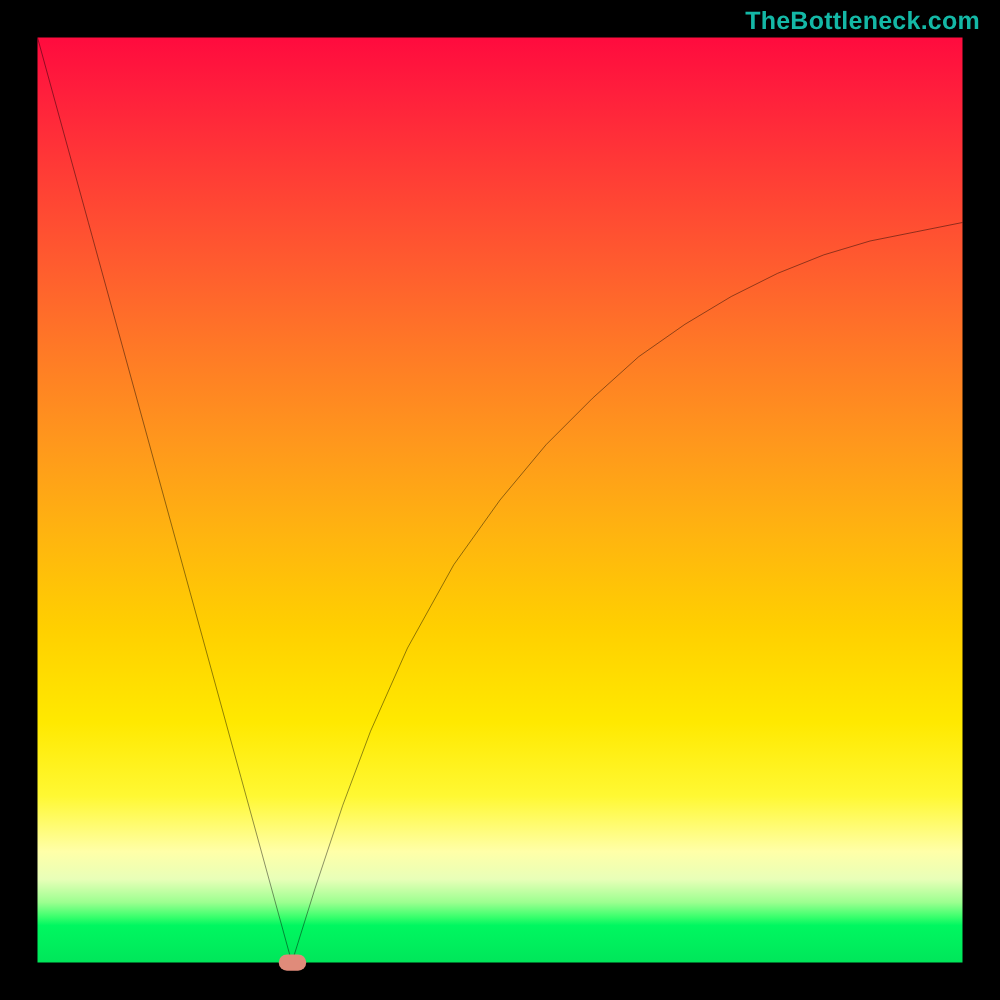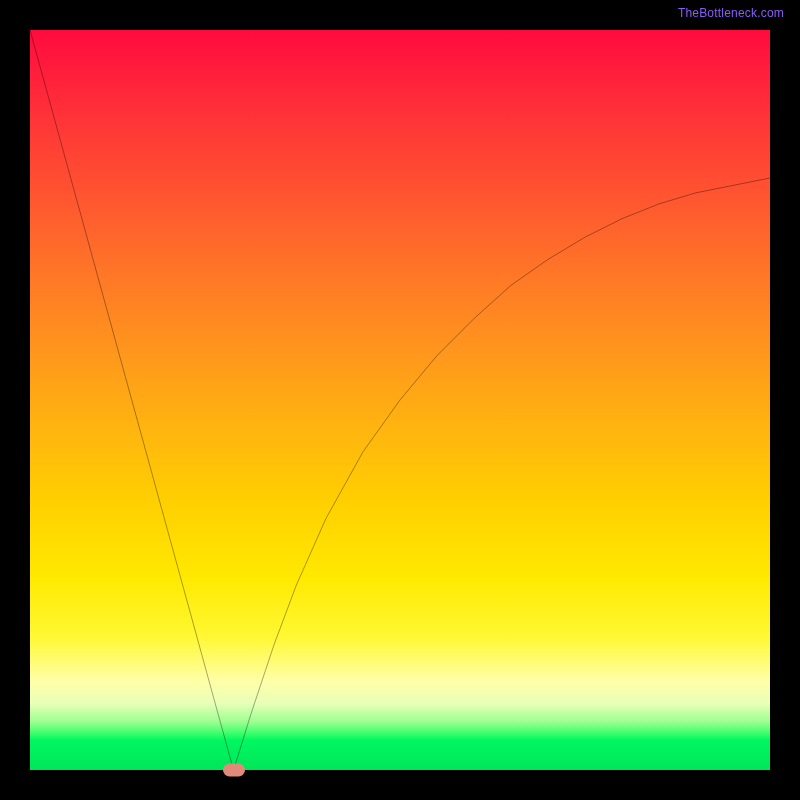--- a/index.html
+++ b/index.html
@@ -56,23 +56,23 @@
     width: 22px;
     height: 13px;
     border-radius: 7px;
     background: #e08b7a;
     transform: translate(-50%, -50%);
   }
   .watermark {
     position: absolute;
     top: 6px;
     right: 16px;
-    color: #8b5cf6;
-    font-size: 12px;
-    font-weight: 400;
+    color: #14b8a6;
+    font-size: 20px;
+    font-weight: 700;
     letter-spacing: 0.2px;
   }
 </style>
 </head>
 <body>
 
 <div class="frame">
 
   <div class="plot-bg"></div>
 

